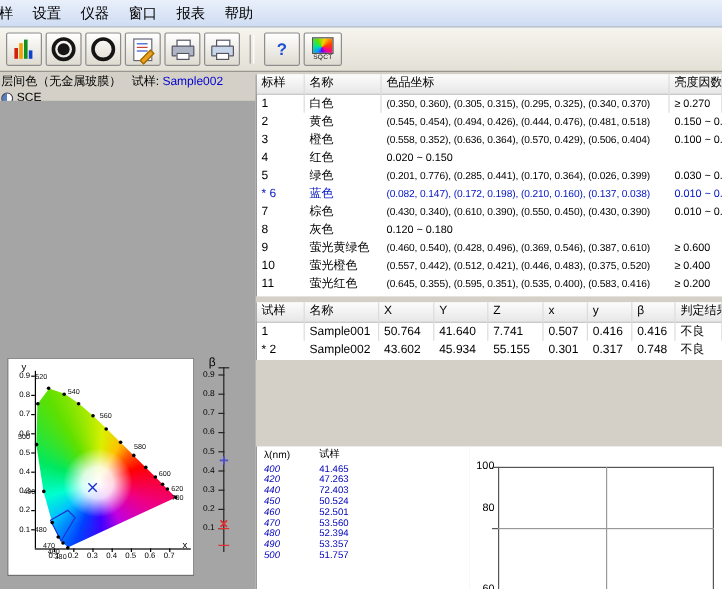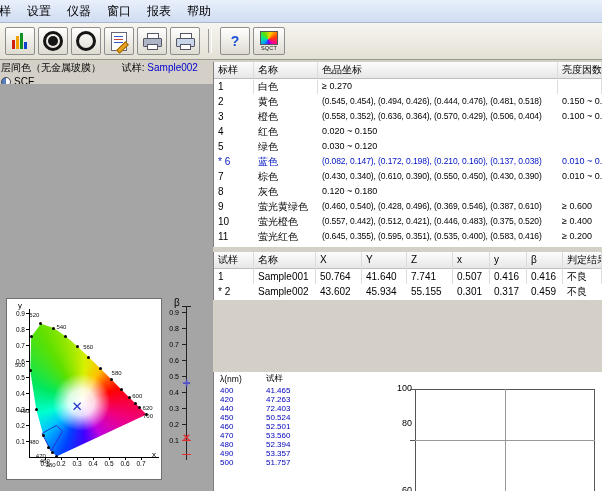--- a/index.html
+++ b/index.html
@@ -50,21 +50,21 @@
   .tb-btn.sqct{width:32px;}
   .ic-sqct{
     width:16px;height:12px;display:block;
     background:conic-gradient(from -30deg at 45% 60%,#60e000,#ffd000,#ff4000,#ff0090,#6000ff,#00a0ff,#00e890,#60e000);
     border:1px solid #555;
   }
   .sqct-label{font-size:5.5px;letter-spacing:0.2px;line-height:6px;color:#111;}
   
   .infobar{position:absolute;left:0;top:60px;width:213px;height:24px;font-size:10px;padding:1px 0 0 1px;box-sizing:border-box;}
   .info-line1{white-space:nowrap;overflow:hidden;}
-  .sample-label{margin-left:18px;}
+  .sample-label{margin-left:6px;}
   .sample-name{color:#0000d0;}
   .info-line2{display:flex;align-items:center;gap:3px;margin-top:1px;}
   .sce-icon{width:8px;height:8px;border-radius:50%;background:linear-gradient(90deg,#5a7fc0 50%,#ffffff 50%);border:1px solid #445;}
   
   .left-panel{position:absolute;left:0;top:84px;width:213px;height:407px;background:#a5a5a5;}
   
   .diagram-box{position:absolute;left:6px;top:298px;width:154px;height:180px;background:#ffffff;border:1px solid #707070;box-sizing:content-box;}
   .axis-y{position:absolute;left:22px;top:10px;width:1px;height:148px;background:#000;}
   .axis-x{position:absolute;left:22px;top:158px;width:130px;height:1px;background:#000;}
   .plot-ylabel{position:absolute;left:11px;top:2px;font-size:8px;}
@@ -105,21 +105,21 @@
   .tcell{padding-left:4px;line-height:15px;white-space:nowrap;overflow:hidden;}
   .tc-coords{font-size:8.5px;letter-spacing:-0.1px;}
   .tc-lum{font-size:9px;}
   .row-selected{color:#0013c3;}
   
   .spectral-panel{position:absolute;left:213px;top:372px;width:178px;height:119px;background:#fff;border-left:1px solid #808080;box-sizing:border-box;overflow:hidden;}
   .sp-head{display:flex;font-size:8.5px;height:14px;align-items:center;}
   .sp-h1{margin-left:6px;width:38px;}
   .sp-h2{margin-left:8px;}
   .sp-row{display:flex;font-size:8px;height:9px;line-height:9px;color:#0000bb;}
-  .sp-c1{margin-left:6px;width:38px;}
+  .sp-c1{margin-left:6px;width:38px;font-style:italic;}
   .sp-c2{margin-left:8px;}
   
   .chart-panel{position:absolute;left:391px;top:372px;width:211px;height:119px;background:#fff;overflow:hidden;}
   .plotbox{position:absolute;left:24px;top:17px;width:180px;height:102px;border-top:1px solid #555;border-left:1px solid #555;border-right:1px solid #555;box-sizing:border-box;}
   .gl-h{position:absolute;left:24px;top:68px;width:180px;height:1px;background:#999;}
   .gl-v{position:absolute;left:114px;top:17px;width:1px;height:102px;background:#999;}
   .ytick{position:absolute;left:19px;width:5px;height:1px;background:#555;}
   .yl{position:absolute;left:0;width:21px;text-align:right;font-size:9px;line-height:10px;}
 </style>
 </head>
@@ -304,20 +304,21 @@
     <div class="thead">
       <div class="thcell">标样</div>
       <div class="thcell">名称</div>
       <div class="thcell">色品坐标</div>
       <div class="thcell">亮度因数</div>
     </div>
     <div class="tbody">
         <div class="trow">
           <div class="tcell tc-id">1</div>
           <div class="tcell tc-name">白色</div>
+          <div class="tcell tc-coords">(0.350, 0.360), (0.305, 0.315), (0.295, 0.325), (0.340, 0.370)</div>
           <div class="tcell tc-lum">≥ 0.270</div>
         </div>
         <div class="trow">
           <div class="tcell tc-id">2</div>
           <div class="tcell tc-name">黄色</div>
           <div class="tcell tc-coords">(0.545, 0.454), (0.494, 0.426), (0.444, 0.476), (0.481, 0.518)</div>
           <div class="tcell tc-lum">0.150 ~ 0.450</div>
         </div>
         <div class="trow">
           <div class="tcell tc-id">3</div>
@@ -326,20 +327,21 @@
           <div class="tcell tc-lum">0.100 ~ 0.300</div>
         </div>
         <div class="trow">
           <div class="tcell tc-id">4</div>
           <div class="tcell tc-name">红色</div>
           <div class="tcell tc-lum">0.020 ~ 0.150</div>
         </div>
         <div class="trow">
           <div class="tcell tc-id">5</div>
           <div class="tcell tc-name">绿色</div>
+          <div class="tcell tc-coords">(0.201, 0.776), (0.285, 0.441), (0.170, 0.364), (0.026, 0.399)</div>
           <div class="tcell tc-lum">0.030 ~ 0.120</div>
         </div>
         <div class="trow row-selected">
           <div class="tcell tc-id">* 6</div>
           <div class="tcell tc-name">蓝色</div>
           <div class="tcell tc-coords">(0.082, 0.147), (0.172, 0.198), (0.210, 0.160), (0.137, 0.038)</div>
           <div class="tcell tc-lum">0.010 ~ 0.100</div>
         </div>
         <div class="trow">
           <div class="tcell tc-id">7</div>
@@ -398,21 +400,21 @@
           <div class="tcell">不良</div>
         </div>
         <div class="trow">
           <div class="tcell">* 2</div>
           <div class="tcell">Sample002</div>
           <div class="tcell">43.602</div>
           <div class="tcell">45.934</div>
           <div class="tcell">55.155</div>
           <div class="tcell">0.301</div>
           <div class="tcell">0.317</div>
-          <div class="tcell">0.459</div>
+          <div class="tcell">0.748</div>
           <div class="tcell">不良</div>
         </div>
       </div>
   </div>
 
   <div class="spectral-panel">
     <div class="sp-head">
       <span class="sp-h1">λ(nm)</span>
       <span class="sp-h2">试样</span>
     </div>

